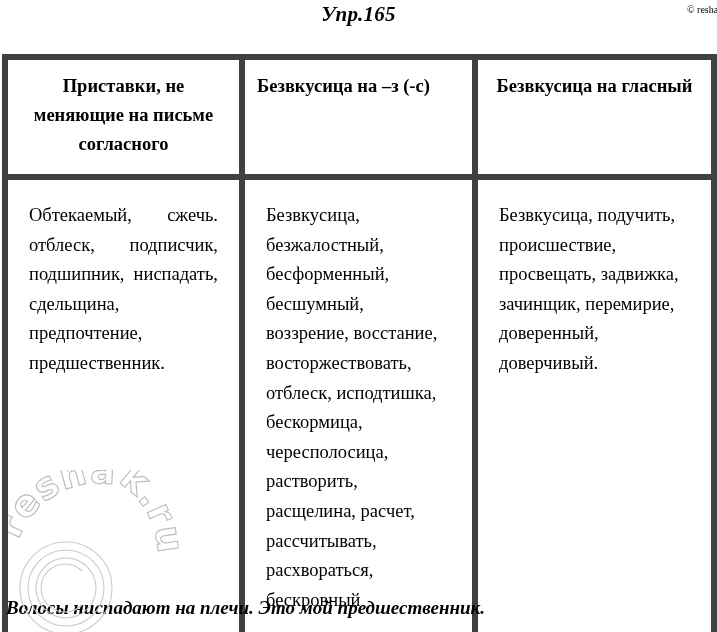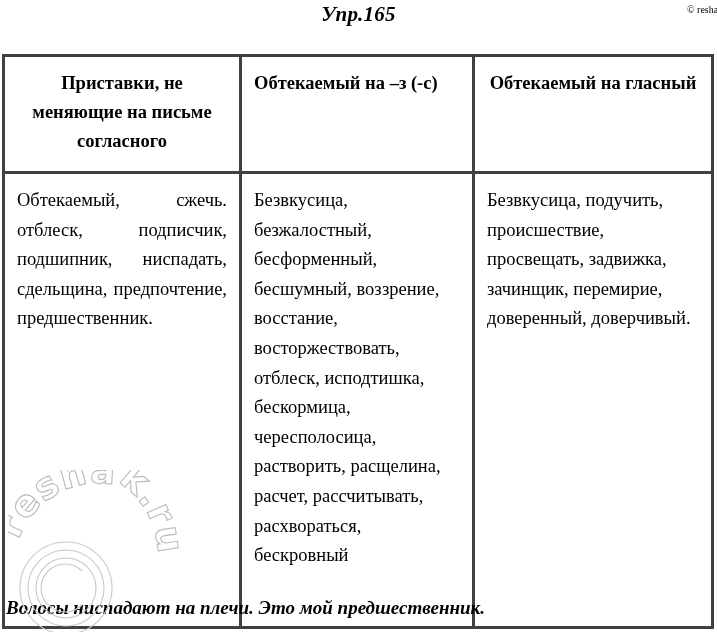--- a/index.html
+++ b/index.html
@@ -49,21 +49,21 @@
   .vocab-table {
     position: absolute;
     left: 2px;
     top: 54px;
     width: 711px;
     border-collapse: collapse;
     table-layout: fixed;
   }
   .vocab-table td,
   .vocab-table th {
-    border: 3px solid #404040;
+    border: 6px solid #404040;
     vertical-align: top;
     padding: 12px;
   }
   .col-1 { width: 237px; }
   .col-2 { width: 233px; }
   .col-3 { width: 239px; }
 
   .head-cell {
     height: 90px;
     font-size: 18.5px;
@@ -73,21 +73,21 @@
   }
   .head-center { text-align: center; }
   .head-left   { text-align: left; padding-left: 10px; }
 
   .body-cell {
     height: 428px;
     font-size: 18.5px;
     line-height: 29.6px;
     padding: 6px 9px 4px 9px;
   }
-  .cell-text { margin: 0; }
+  .cell-text { margin: 9px; }
   .justify { text-align: justify; text-align-last: left; }
 
   
   .bottom-sentence {
     position: absolute;
     left: 6px;
     top: 597px;
     font-size: 19px;
     font-style: italic;
     font-weight: bold;
@@ -129,22 +129,22 @@
 
 <table class="vocab-table">
   <colgroup>
     <col class="col-1">
     <col class="col-2">
     <col class="col-3">
   </colgroup>
   <thead>
     <tr>
       <th class="head-cell head-center">Приставки, не меняющие на письме согласного</th>
-      <th class="head-cell head-left">Обтекаемый на –з (-с)</th>
-      <th class="head-cell head-center">Обтекаемый на гласный</th>
+      <th class="head-cell head-left">Безвкусица на –з (-с)</th>
+      <th class="head-cell head-center">Безвкусица на гласный</th>
     </tr>
   </thead>
   <tbody>
     <tr>
       <td class="body-cell">
         <p class="cell-text justify">Обтекаемый, сжечь. отблеск, подписчик, подшипник, ниспадать, сдельщина, предпочтение, предшественник.</p>
       </td>
       <td class="body-cell">
         <p class="cell-text">Безвкусица, безжалостный, бесформенный, бесшумный, воззрение, восстание, восторжествовать, отблеск, исподтишка, бескормица, чересполосица, растворить, расщелина, расчет, рассчитывать, расхвораться, бескровный</p>
       </td>

